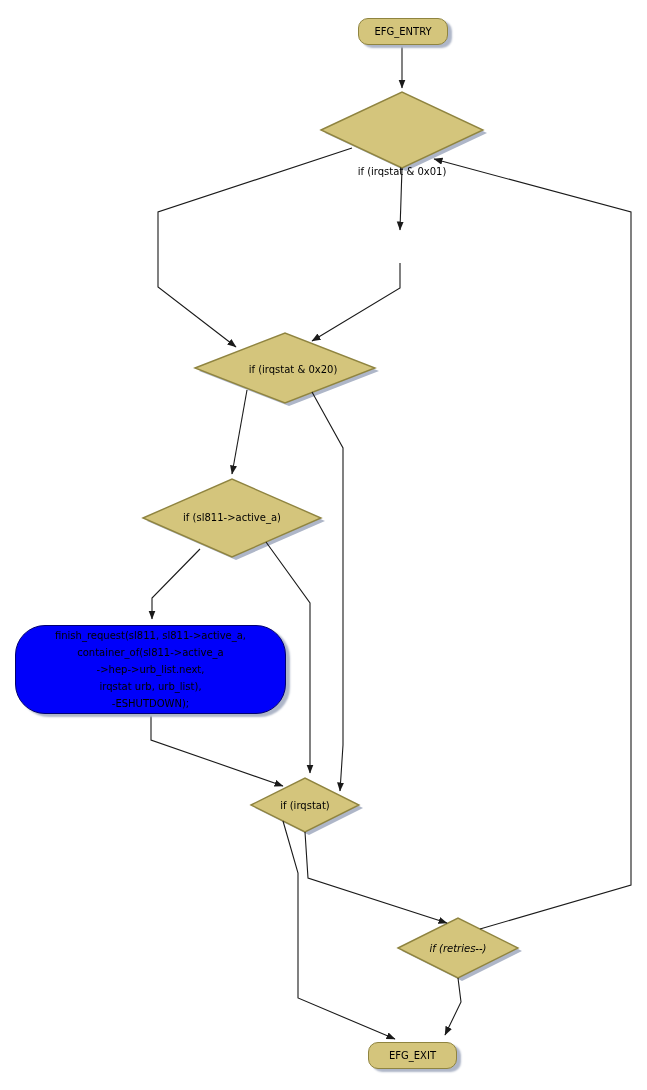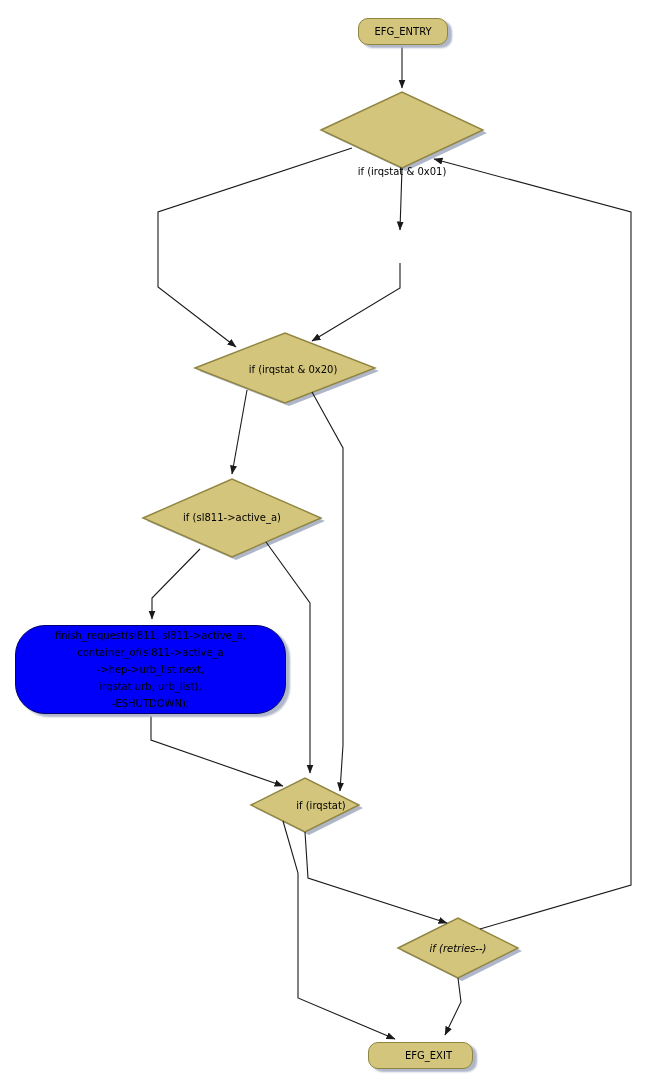--- a/index.html
+++ b/index.html
@@ -77,21 +77,21 @@
     <path class="edge" marker-end="url(#arrow)" d="M283,821 L298,873 L298,998 L395,1039"></path>
     <path class="edge" marker-end="url(#arrow)" d="M305,832 L308,878 L447,923"></path>
     <path class="edge" marker-end="url(#arrow)" d="M458,978 L461,1002 L445,1035"></path>
     <path class="edge" marker-end="url(#arrow)" d="M480,929 L631,885 L631,212 L434,159"></path>
   </svg>
 
   <div class="terminal-box" style="left:358px;top:18px;width:88px;height:25px;">
     <span>EFG_ENTRY</span>
   </div>
 
-  <div class="terminal-box" style="left:368px;top:1042px;width:87px;height:25px;padding-left:16px;">
+  <div class="terminal-box" style="left:368px;top:1042px;width:87px;height:25px;">
     <span>EFG_EXIT</span>
   </div>
 
 
   <div class="action-box" style="left:15px;top:625px;width:269px;height:87px;border-radius:30px;">
     <span>finish_request(sl811, sl811-&gt;active_a,</span>
     <span>container_of(sl811-&gt;active_a</span>
     <span>-&gt;hep-&gt;urb_list.next,</span>
     <span>irqstat urb, urb_list),</span>
     <span>-ESHUTDOWN);</span>
@@ -102,21 +102,21 @@
   </div>
 
   <div class="node-label" style="left:213px;top:357px;width:160px;height:24px;">
     <span>if (irqstat &amp; 0x20)</span>
   </div>
 
   <div class="node-label" style="left:152px;top:494px;width:160px;height:24px;margin-top:11px;">
     <span>if (sl811-&gt;active_a)</span>
   </div>
 
-  <div class="node-label" style="left:261px;top:793px;width:120px;height:24px;align-items:center;">
+  <div class="node-label" style="left:245px;top:793px;width:120px;height:24px;align-items:center;">
     <span>if (irqstat)</span>
   </div>
 
   <div class="node-label" style="left:398px;top:936px;width:120px;height:24px;font-style:italic;">
     <span>if (retries--)</span>
   </div>
 
 </div>
 
 </body></html>

